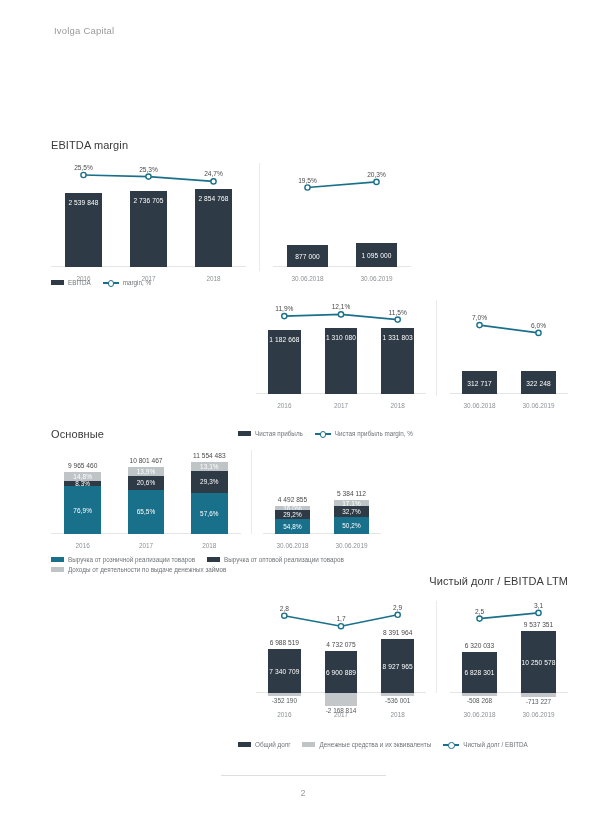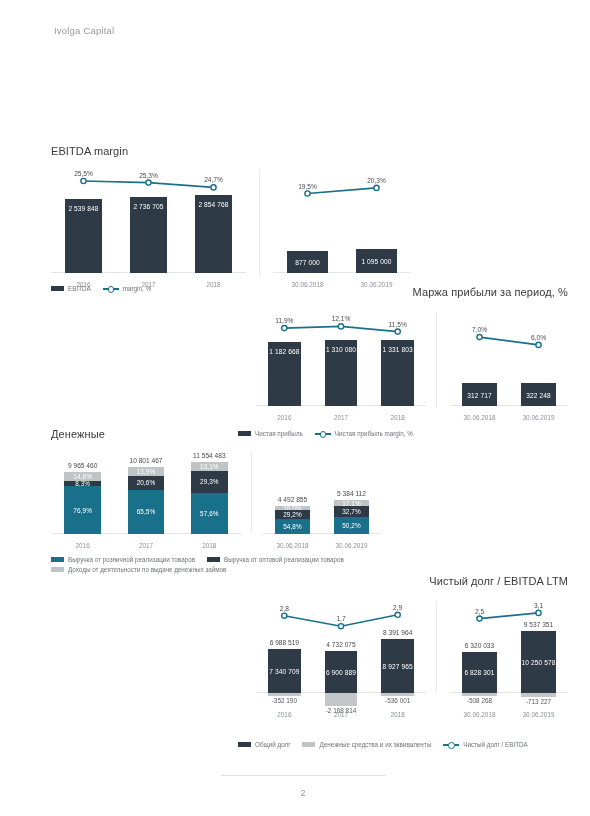--- a/index.html
+++ b/index.html
@@ -85,21 +85,21 @@
 </head>
 <body>
 
 <div class="page">
 
   <div class="header">
     <div class="brand">Ivolga Capital</div>
   </div>
 
 
-  <div class="chart-block" style="left:43px; top:145px; width:360px;">
+  <div class="chart-block" style="left:43px; top:139px; width:360px;">
     <div class="chart-head">EBITDA margin</div>
     <div class="plot" id="plot-ebitda" style="height:122px; margin-top:8px;">
         <div class="panel" style="left: 0px; width: 195px;">
           <div class="axis-line" style="bottom: 14px;"></div>
           <div class="cols" style="bottom: 14px; height: 108px;">
             <div class="col">
               <div class="bar" style="height: 73.5875px;">
                 <div class="bar-label">2 539 848</div>
               </div>
               <div class="tick" style="top: 112px;">2016</div>
@@ -159,21 +159,20 @@
           <span class="legend-label">EBITDA</span>
         </div>
         <div class="legend-item">
           <span class="swatch-line"></span>
           <span class="legend-label">margin, %</span>
         </div>
       </div>
   </div>
 
   <div class="chart-block" style="left:230px; top:286px; width:330px;">
-    <div class="chart-head right">Маржа прибыли за период, %</div>
     <div class="plot" id="plot-profit" style="height:110px; margin-top:12px;">
         <div class="panel" style="left: 18px; width: 170px;">
           <div class="axis-line" style="bottom: 14px;"></div>
           <div class="cols" style="bottom: 14px; height: 96px;">
             <div class="col">
               <div class="bar" style="height: 64.2083px;">
                 <div class="bar-label">1 182 668</div>
               </div>
               <div class="tick" style="top: 100px;">2016</div>
             </div>
@@ -232,21 +231,21 @@
           <span class="legend-label">Чистая прибыль</span>
         </div>
         <div class="legend-item">
           <span class="swatch-line"></span>
           <span class="legend-label">Чистая прибыль margin, %</span>
         </div>
       </div>
   </div>
 
   <div class="chart-block" style="left:43px; top:428px; width:330px;">
-    <div class="chart-head">Денежные</div>
+    <div class="chart-head">Основные</div>
     <div class="plot" id="plot-revenue" style="height:98px; margin-top:10px;">
         <div class="panel" style="left: 0px; width: 190px;">
           <div class="axis-line" style="bottom: 14px;"></div>
           <div class="cols" style="bottom: 14px; height: 84px;">
             <div class="col">
               <div class="bar" style="height: 62.0982px; background: transparent; display: flex; flex-direction: column;">
                 <div class="bar-top-label">9 965 460</div>
                 <div class="seg loans" style="height: 14.8%;">
                   <span>14,8%</span>
                 </div>

